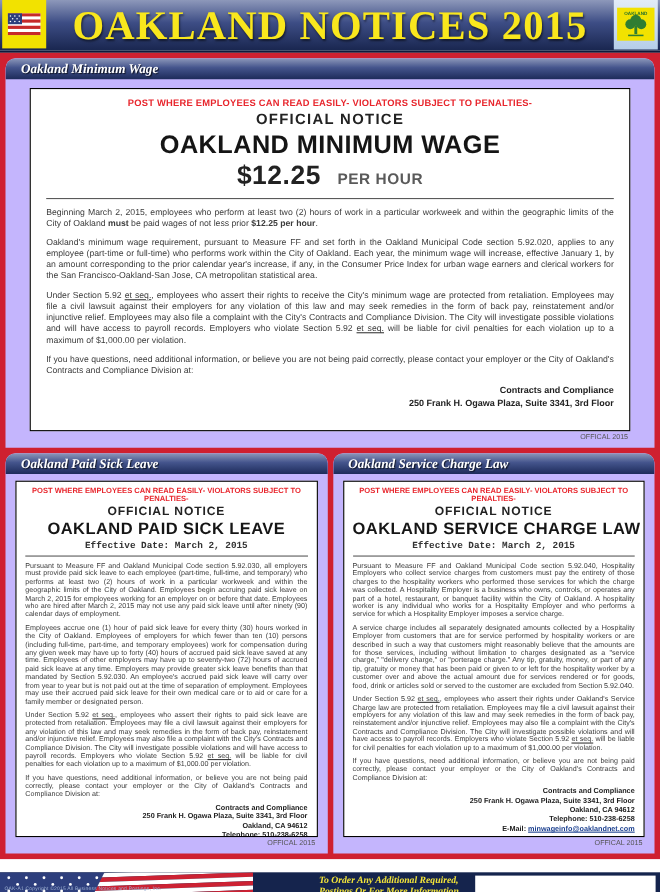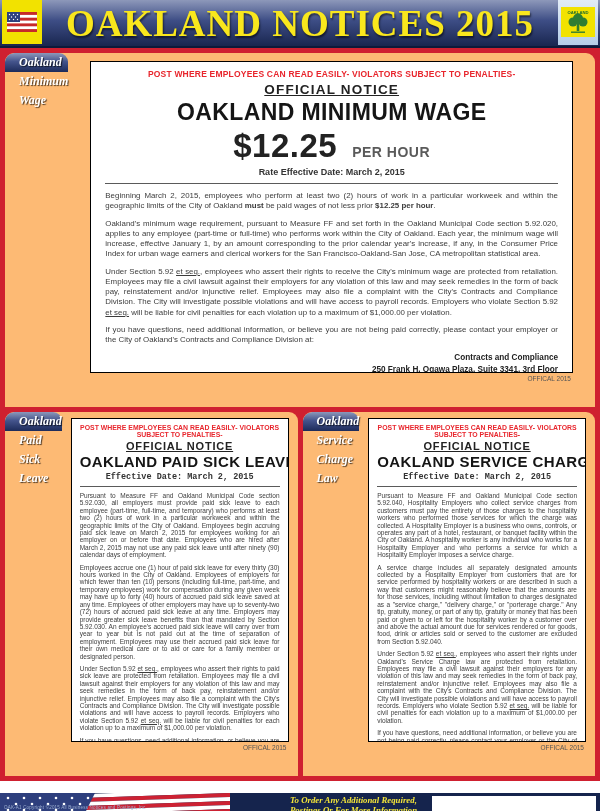--- a/index.html
+++ b/index.html
@@ -29,21 +29,21 @@
     background:linear-gradient(180deg,#e3edf8,#b5cde8);
     display:flex; align-items:center; justify-content:center; flex:0 0 auto;
   }
   .logo-inner { width:34px; height:30px; background:#f2e200; display:flex; flex-direction:column; align-items:center; justify-content:center; }
 
   
   .red-frame {
     position:absolute; top:48px; left:0; right:0; bottom:30px;
     background:#cf2030; padding:5px; display:flex; flex-direction:column; gap:5px;
   }
-  .sec { background:#fdba74; border-radius:9px 9px 0 0; overflow:hidden; display:flex; }
+  .sec { background:#c4b5fd; border-radius:9px 9px 0 0; overflow:hidden; display:flex; flex-direction:column; }
   .sec-tab {
     height:19px; flex:0 0 19px;
     background:linear-gradient(180deg,#8d98ba 0%, #44548c 45%, #1d2b5a 100%);
     color:#fff; font-family:"Liberation Serif", serif; font-style:italic; font-weight:bold;
     font-size:12px; line-height:19px; padding-left:14px;
     text-shadow:1px 1px 1px rgba(0,0,0,.7); border-radius:9px 9px 0 0;
   }
   .sec-full { height:354px; }
   .two-col { flex:1; display:flex; gap:5px; }
   .sec-half { flex:1; }
@@ -53,30 +53,30 @@
   .sec-half .sec-body { padding:6px 9px 2px; }
 
   .notice-box { border:1px solid #000000; text-align:center; overflow:hidden; background:#fff; }
   .mw-box  { height:312px; padding:7px 14px; }
   .half-box{ height:324px; padding:5px 8px; }
 
   .warning { color:#e8262d; font-weight:bold; }
   .sec-full .warning { font-size:8.5px; letter-spacing:.2px; }
   .sec-half .warning { font-size:6.9px; }
 
-  .official { color:#222; font-weight:600;text-decoration:underline; }
+  .official { color:#222; font-weight:600; }
   .sec-full .official { font-size:13.5px; letter-spacing:1.2px; margin-top:3px; }
   .sec-half .official { font-size:11px; letter-spacing:.8px; margin-top:2px; }
 
   .notice-title { color:#151515; font-weight:800; margin:0; letter-spacing:.4px; }
   .mw-title   { font-size:23px; margin-top:2px; }
   .half-title { font-size:15px; margin-top:1px; white-space:nowrap; }
 
   .rate-line { margin-top:1px; }
-  .rate { font-size:33px; font-weight:800; color:#222; letter-spacing:.5px; }
+  .rate { font-size:24px; font-weight:800; color:#222; letter-spacing:.5px; }
   .rate-unit { font-size:14px; font-weight:600; color:#5a5a5a; margin-left:15px; letter-spacing:.5px; }
 
   .effective { font-weight:bold; color:#333; }
   .sec-full .effective { font-size:9px; margin-top:2px; }
   .sec-half .effective { font-size:8.5px; margin-top:2px;font-family:Liberation Mono, monospace; }
 
   .rule { border:none; border-top:1.5px solid #5a5a5a; }
   .sec-full .rule { margin:6px 0 7px; }
   .sec-half .rule { margin:4px 0 5px; }
 
@@ -154,21 +154,20 @@
     <section class="sec sec-full">
       <div class="sec-tab">Oakland Minimum Wage</div>
       <div class="sec-body">
         <div class="notice-box mw-box">
           <div class="warning">POST WHERE EMPLOYEES CAN READ EASILY- VIOLATORS SUBJECT TO PENALTIES-</div>
           <div class="official">OFFICIAL NOTICE</div>
           <h1 class="notice-title mw-title">OAKLAND MINIMUM WAGE</h1>
           <div class="rate-line">
             <span class="rate">$12.25</span><span class="rate-unit">PER HOUR</span>
           </div>
-          <div class="effective">Rate Effective Date: March 2, 2015</div>
           <hr class="rule">
           <p class="para"><span>Beginning March 2, 2015, employees who perform at least two (2) hours of work in a particular workweek and within the geographic limits of the City of Oakland </span><span class="seg-b">must</span><span> be paid wages of not less prior </span><span class="seg-b">$12.25 per hour</span><span>.</span></p>
           <p class="para"><span>Oakland's minimum wage requirement, pursuant to Measure FF and set forth in the Oakland Municipal Code section 5.92.020, applies to any employee (part-time or full-time) who performs work within the City of Oakland. Each year, the minimum wage will increase, effective January 1, by an amount corresponding to the prior calendar year's increase, if any, in the Consumer Price Index for urban wage earners and clerical workers for the San Francisco-Oakland-San Jose, CA metropolitan statistical area.</span></p>
           <p class="para"><span>Under Section 5.92 </span><span class="seg-u">et seq.</span><span>, employees who assert their rights to receive the City's minimum wage are protected from retaliation. Employees may file a civil lawsuit against their employers for any violation of this law and may seek remedies in the form of back pay, reinstatement and/or injunctive relief. Employees may also file a complaint with the City's Contracts and Compliance Division. The City will investigate possible violations and will have access to payroll records. Employers who violate Section 5.92 </span><span class="seg-u">et seq.</span><span> will be liable for civil penalties for each violation up to a maximum of $1,000.00 per violation.</span></p>
           <p class="para"><span>If you have questions, need additional information, or believe you are not being paid correctly, please contact your employer or the City of Oakland's Contracts and Compliance Division at:</span></p>
           <div class="contact">
             <div>Contracts and Compliance</div>
             <div>250 Frank H. Ogawa Plaza, Suite 3341, 3rd Floor</div>
 
           </div>

